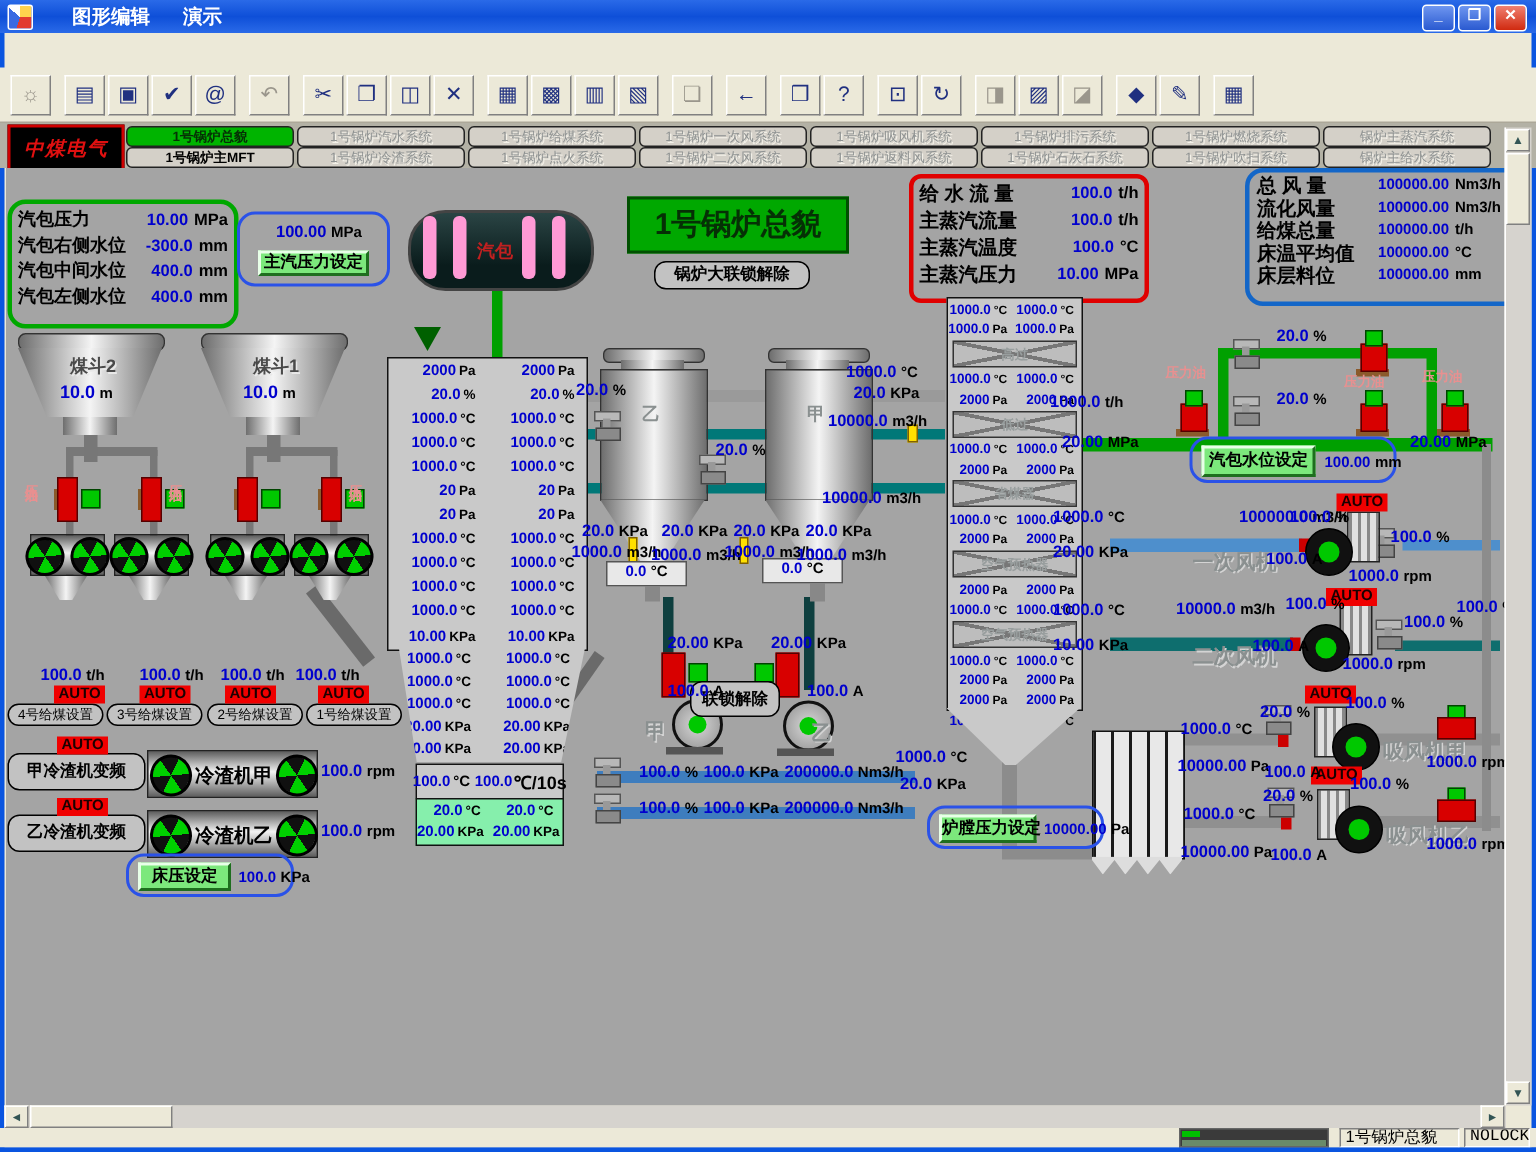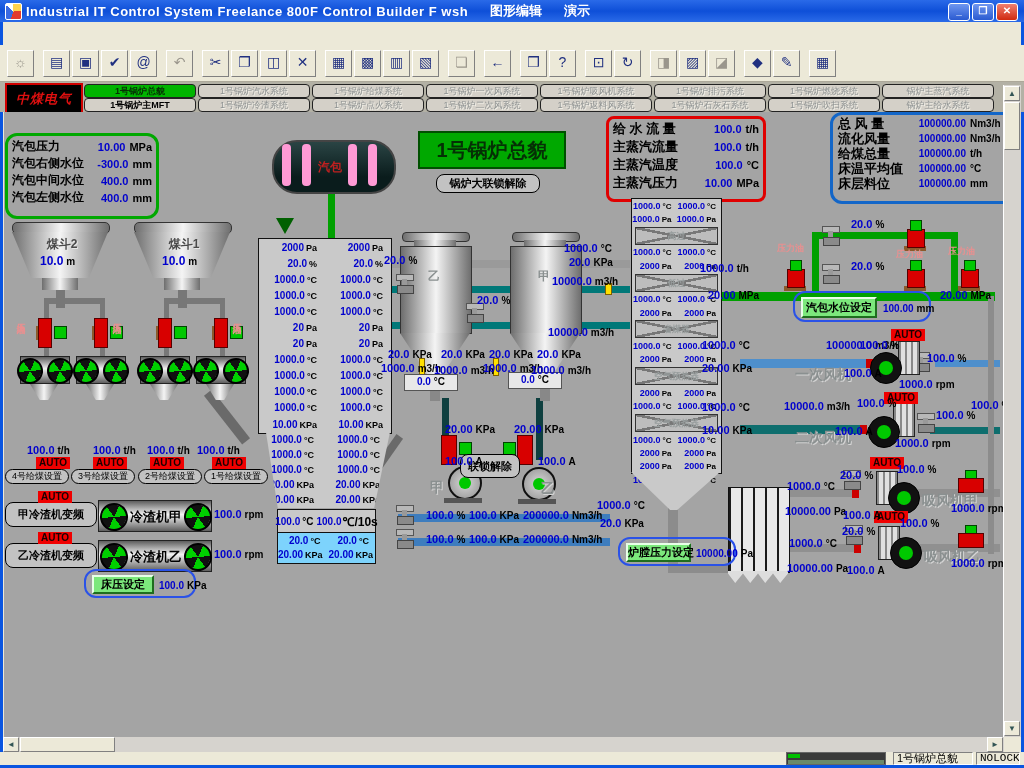--- a/index.html
+++ b/index.html
@@ -85,21 +85,20 @@
   .meter .m1{position:absolute;left:1px;top:1px;width:12px;height:4px;background:#00C000;}
   .meter .m2{position:absolute;left:1px;top:7px;width:96px;height:4px;background:#6A8A6A;}
   .bluebottom{position:absolute;left:0;top:765px;width:1024px;height:3px;background:#0A55E0;}
 </style>
 </head>
 <body>
 
 <div class="screen">
   <div class="titlebar">
     <div class="app-icon"></div>
-    <span class="title">Industrial IT Control System Freelance 800F Control Builder F wsh</span>
     <span class="tmenu">图形编辑</span>
     <span class="tmenu">演示</span>
     <div class="winbtns" id="winbtns">
         <div class="wbtn">_</div>
         <div class="wbtn">❐</div>
         <div class="wbtn close">✕</div>
       </div>
   </div>
   <div class="toolbar" id="toolbar">
       <div class="tbtn dis">☼</div>
@@ -390,21 +389,21 @@
           <div class="c" style="padding-right: 10px;"><span class="v">20.00</span><span class="u">KPa</span></div>
           <div class="c" style="padding-right: 10px;"><span class="v">20.00</span><span class="u">KPa</span></div>
         </div>
       </div>
       <div class="abs" style="position: absolute; left: 277px; top: 397px; width: 97px; height: 22px; background: rgb(201, 201, 201); border: 1px solid rgb(17, 17, 17); font: bold 10px &quot;Liberation Sans&quot;, sans-serif; display: flex; align-items: center; justify-content: center; white-space: nowrap;">
         <span style="color: rgb(0, 0, 205);">100.0</span>
         <span style="margin: 0px 3px 0px 2px;">°C</span>
         <span style="color: rgb(0, 0, 205);">100.0</span>
         <span style="font-size: 12px; margin-left: 1px;">℃/10s</span>
       </div>
-      <div class="abs" style="position: absolute; left: 277px; top: 420px; width: 97px; height: 30px; background: #7dd3fc; border: 1px solid rgb(17, 17, 17);">
+      <div class="abs" style="position: absolute; left: 277px; top: 420px; width: 97px; height: 30px; background: #86efac; border: 1px solid rgb(17, 17, 17);">
         <div class="frow" style="height: 14px; align-items: center;">
           <div class="c" style="padding-right: 6px;"><span class="v">20.0</span><span class="u">°C</span></div>
           <div class="c" style="padding-right: 6px;"><span class="v">20.0</span><span class="u">°C</span></div>
         </div>
         <div class="frow" style="height: 14px; align-items: center;">
           <div class="c" style="padding-right: 6px;"><span class="v">20.00</span><span class="u">KPa</span></div>
           <div class="c" style="padding-right: 6px;"><span class="v">20.00</span><span class="u">KPa</span></div>
         </div>
       </div>
       <div class="abs silv" style="position: absolute; left: 402px; top: 120px; width: 66px; height: 8px; border-radius: 4px; border: 1px solid rgb(51, 51, 51);"></div>
@@ -565,20 +564,24 @@
       <div class="abs" style="position: absolute; left: 128px; top: 396px; width: 56px; height: 15px; font: bold 13px &quot;Liberation Sans&quot;, sans-serif; text-align: center;">冷渣机甲</div>
       <div class="vlab" style="position: absolute; left: 214px; top: 396px;"><span class="v">100.0</span><span class="u">rpm</span></div>
       <div class="cyl" style="position: absolute; left: 98px; top: 428px; width: 112px; height: 30px;"></div>
       <div class="wheel" style="position: absolute; left: 100px; top: 431px; width: 24px; height: 24px; transform: rotate(25deg);"></div>
       <div class="wheel" style="position: absolute; left: 184px; top: 431px; width: 24px; height: 24px; transform: rotate(25deg);"></div>
       <div class="abs" style="position: absolute; left: 128px; top: 436px; width: 56px; height: 15px; font: bold 13px &quot;Liberation Sans&quot;, sans-serif; text-align: center;">冷渣机乙</div>
       <div class="vlab" style="position: absolute; left: 214px; top: 436px;"><span class="v">100.0</span><span class="u">rpm</span></div>
       <div class="abs" style="position: absolute; left: 419px; top: 246px; width: 4px; height: 16px; background: rgb(255, 224, 0); border: 1px solid rgb(128, 96, 0);"></div>
       <div class="abs" style="position: absolute; left: 493px; top: 246px; width: 4px; height: 16px; background: rgb(255, 224, 0); border: 1px solid rgb(128, 96, 0);"></div>
       <div class="abs" style="position: absolute; left: 605px; top: 171px; width: 5px; height: 10px; background: rgb(255, 224, 0); border: 1px solid rgb(128, 96, 0);"></div>
+      <div class="sbox" style="position: absolute; left: 158px; top: 29px; width: 102px; height: 50px;">
+        <div class="vlab" style="position: absolute; left: 24px; top: 6px;"><span class="v">100.00</span><span class="u">MPa</span></div>
+        <div class="gbtn" style="position: absolute; left: 12px; top: 24px; width: 74px; height: 17px; line-height: 13px;">主汽压力设定</div>
+      </div>
       <div class="sbox" style="position: absolute; left: 793px; top: 179px; width: 138px; height: 31px;">
         <div class="gbtn" style="position: absolute; left: 6px; top: 4px; width: 76px; height: 21px; line-height: 17px;">汽包水位设定</div>
         <div class="vlab" style="position: absolute; left: 88px; top: 9px;"><span class="v" style="font-size: 10px;">100.00</span><span class="u" style="font-size: 10px;">mm</span></div>
       </div>
       <div class="sbox" style="position: absolute; left: 84px; top: 457px; width: 112px; height: 29px;">
         <div class="gbtn" style="position: absolute; left: 6px; top: 4px; width: 62px; height: 19px; line-height: 15px;">床压设定</div>
         <div class="vlab" style="position: absolute; left: 73px; top: 8px;"><span class="v" style="font-size: 10px;">100.0</span><span class="u" style="font-size: 10px;">KPa</span></div>
       </div>
       <div class="sbox" style="position: absolute; left: 618px; top: 425px; width: 118px; height: 29px;">
         <div class="gbtn" style="position: absolute; left: 6px; top: 4px; width: 65px; height: 19px; line-height: 15px;">炉膛压力设定</div>

